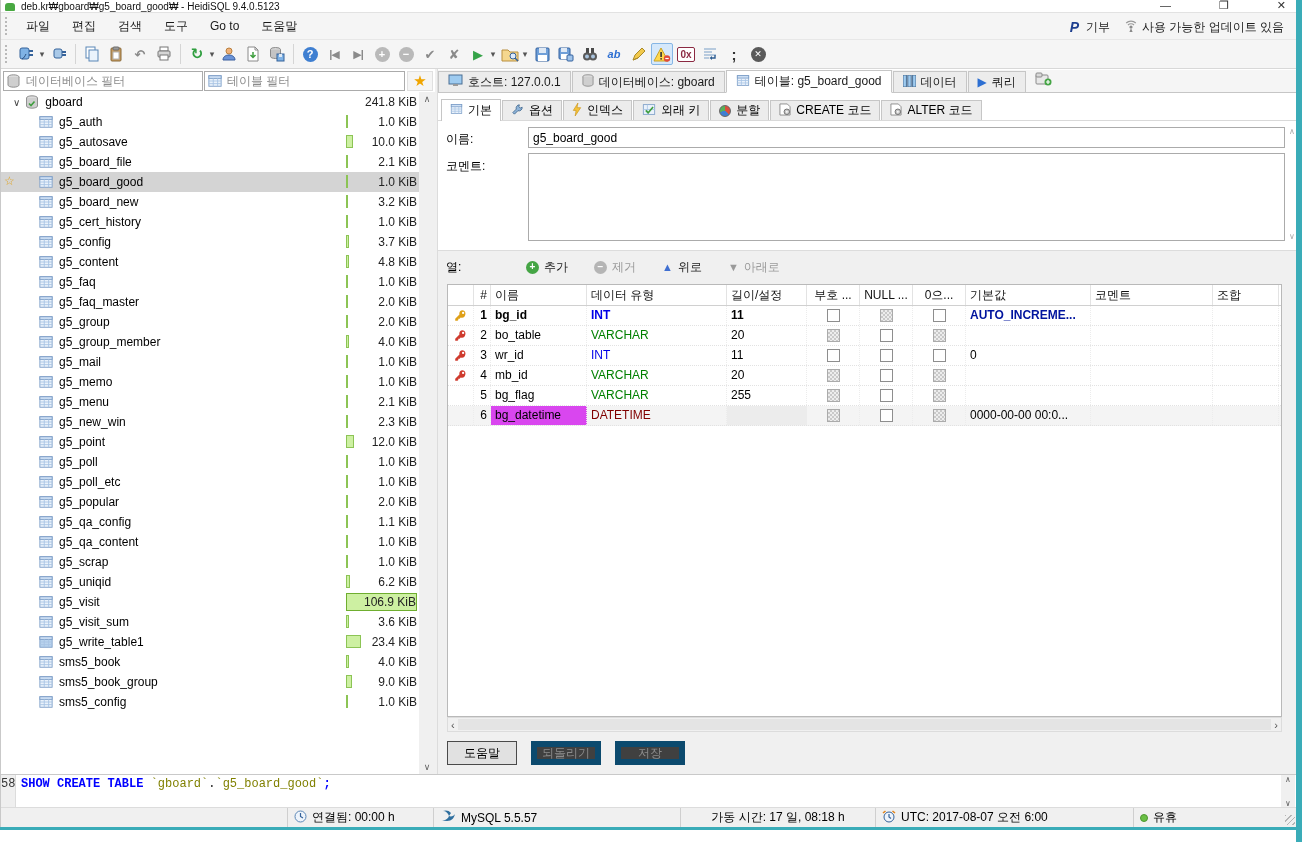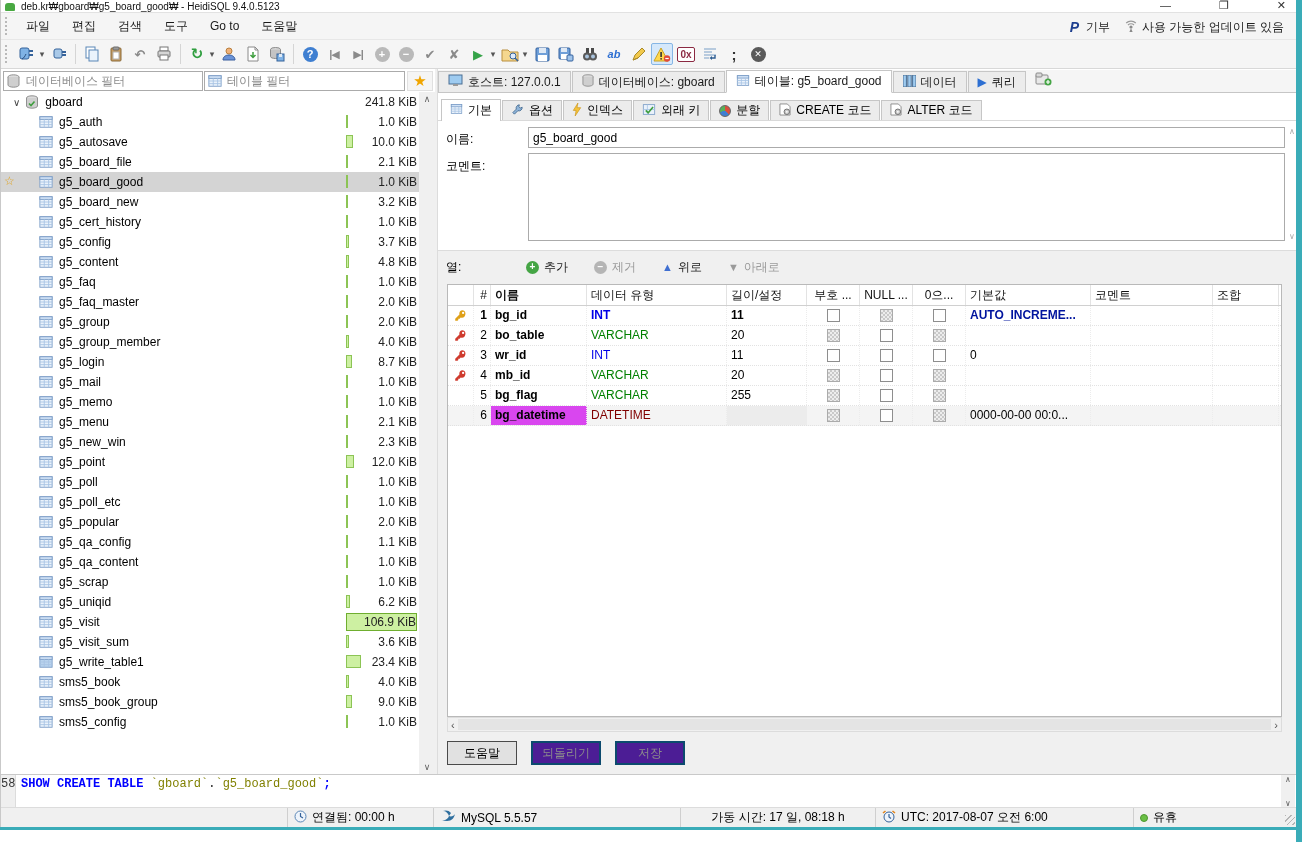--- a/index.html
+++ b/index.html
@@ -125,21 +125,21 @@
   
   .grid { position:absolute; left:9px; top:33px; width:835px; height:433px; background:#fff; border:1px solid #b9b9b9; overflow:hidden; }
   .ghead, .grow { display:flex; height:20px; line-height:19px; white-space:nowrap; }
   .ghead { border-bottom:1px solid #d0d0d0; height:21px; line-height:20px; }
   .ghead .gc { border-right:1px solid #e3e3e3; color:#111; }
   .grow { border-bottom:1px dotted #e2e2e2; }
   .gc { padding:0 4px; overflow:hidden; flex:none; }
   .grow .gc { border-right:1px dotted #ececec; }
   .c-key { width:26px; display:flex; align-items:center; justify-content:center; }
   .c-num { width:17px; text-align:right; padding:0 3px 0 0; }
-  .c-name { width:96px;font-weight:bold; }
+  .c-name { width:96px; }
   .c-type { width:140px; }
   .c-len { width:80px; }
   .c-uns, .c-null, .c-zf { width:53px; display:flex; align-items:center; justify-content:center; }
   .c-def { width:125px; }
   .c-com { width:122px; }
   .c-col { width:66px; border-right:none; }
   .boldrow .c-name, .boldrow .c-type, .boldrow .c-len, .boldrow .c-num { font-weight:bold; }
   .t-int { color:#0000e8; }
   .t-varchar { color:#008000; }
   .t-datetime { color:#800000; }
@@ -154,21 +154,21 @@
     background-image:conic-gradient(#c9c9c9 25%, #ededed 0 50%, #c9c9c9 0 75%, #ededed 0);
     background-size:4px 4px; }
   .hscroll { position:absolute; left:9px; top:466px; width:835px; height:15px; background:#f0f0f0;
     border:1px solid #dcdcdc; display:flex; align-items:center; justify-content:space-between;
     color:#555; font-size:11px; padding:0 3px; }
   .hthumb { flex:1; height:11px; margin:0 3px; background:#e4e4e4; }
 
   .footer-btns { position:absolute; left:9px; top:490px; display:flex; gap:14px; }
   .fbtn { width:70px; height:24px; display:flex; align-items:center; justify-content:center; background:#e1e1e1; }
   .fbtn.default { border:1px solid #4a4a4a; }
-  .fbtn.disabled { background:#4c1d95; color:#8c8c8c; border:2px solid #0c4a6e; }
+  .fbtn.disabled { background:#404040; color:#8c8c8c; border:6px solid #0c4a6e; }
 
   
   .sqllog { position:absolute; left:0; top:774px; width:1296px; height:33px; background:#fff;
     border-top:1px solid #c9c9c9; font-family:"Liberation Mono","DejaVu Sans Mono",monospace; font-size:12px; }
   .sql-gutter { position:absolute; left:0; top:0; width:15px; height:100%; background:#efefef;
     border-right:1px solid #dcdcdc; color:#333; text-align:right; padding:2px 1px 0 0; }
   .sql-line { position:absolute; left:20px; top:2px; white-space:pre; }
   .sql-kw { color:#0000ff; font-weight:bold; }
   .sql-id { color:#808000; }
   .sql-pl { color:#222; }
@@ -607,35 +607,20 @@
               <path d="M1 8h14M1 11h14M6 5v9M11 5v9" stroke="#a8c4e4"></path>
             </svg>
           </span>
     <span class="tname">g5_group_member</span>
     <span class="sizecell">
       <i class="bar" style="width: 3px;"></i>
       <span class="tsize">4.0 KiB</span>
     </span>
   </div>
 
-  <div class="trow">
-    <span class="fav"></span>
-    <span class="ticon">
-            <svg width="14" height="14" viewBox="0 0 16 16">
-              <rect class="body" x="1" y="2" width="14" height="12" fill="#eaf2fb" stroke="#7a9cc6"></rect>
-              <rect x="1" y="2" width="14" height="3" fill="#cfe1f5" stroke="#7a9cc6"></rect>
-              <path d="M1 8h14M1 11h14M6 5v9M11 5v9" stroke="#a8c4e4"></path>
-            </svg>
-          </span>
-    <span class="tname">g5_login</span>
-    <span class="sizecell">
-      <i class="bar" style="width: 6px;"></i>
-      <span class="tsize">8.7 KiB</span>
-    </span>
-  </div>
 
   <div class="trow">
     <span class="fav"></span>
     <span class="ticon">
             <svg width="14" height="14" viewBox="0 0 16 16">
               <rect class="body" x="1" y="2" width="14" height="12" fill="#eaf2fb" stroke="#7a9cc6"></rect>
               <rect x="1" y="2" width="14" height="3" fill="#cfe1f5" stroke="#7a9cc6"></rect>
               <path d="M1 8h14M1 11h14M6 5v9M11 5v9" stroke="#a8c4e4"></path>
             </svg>
           </span>

